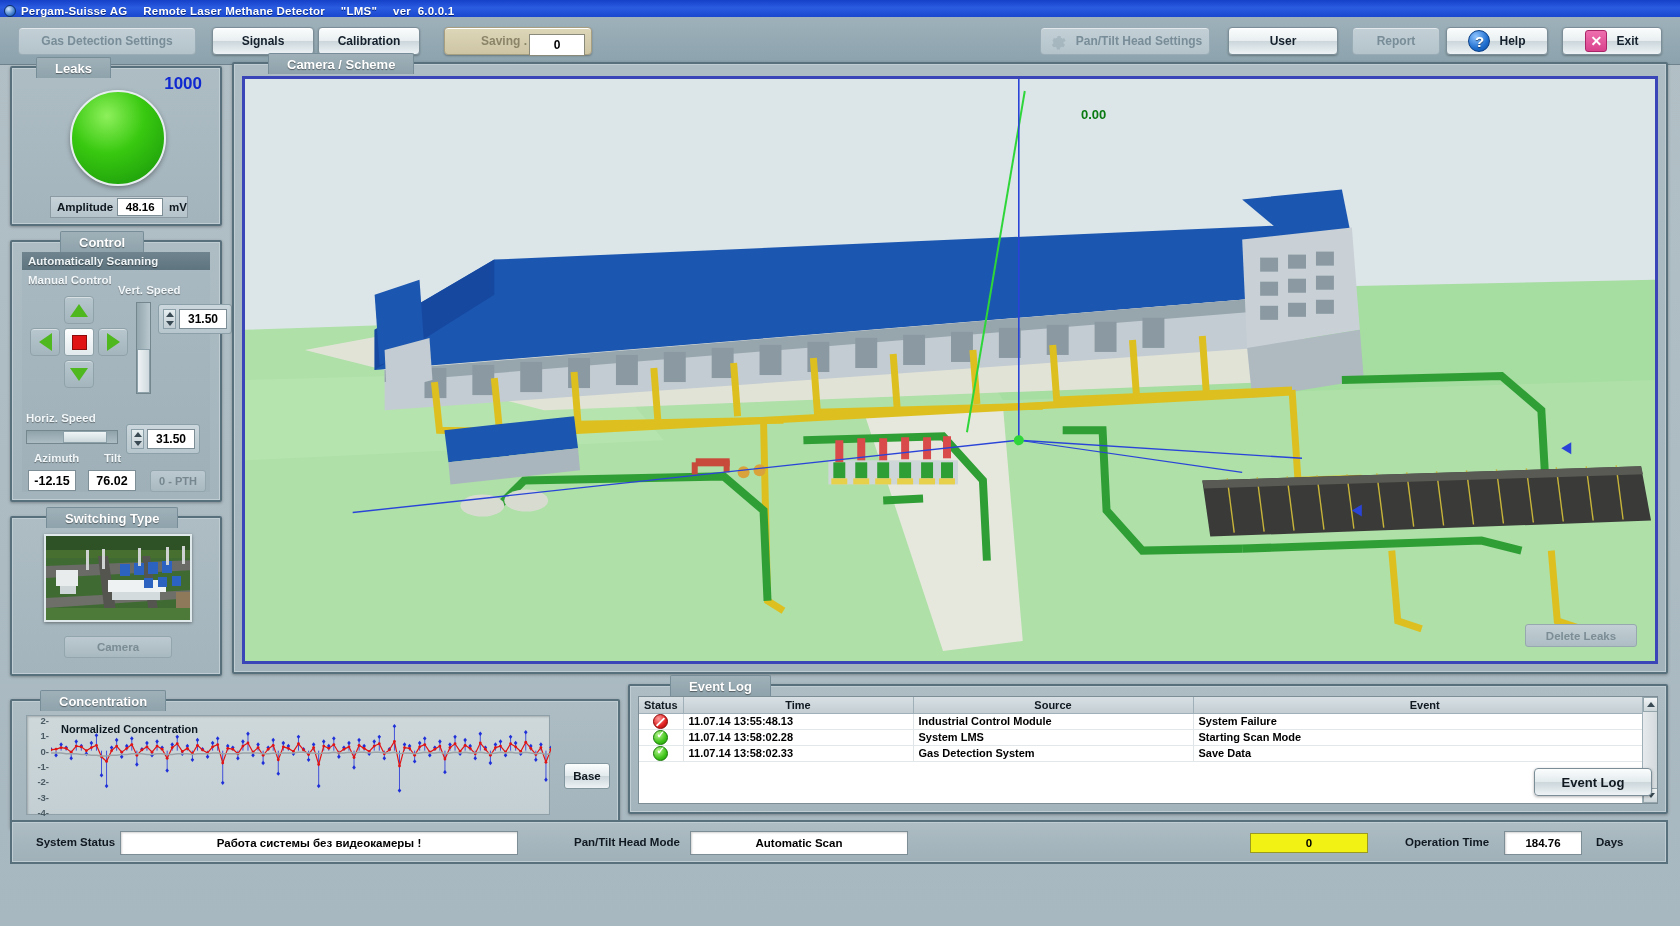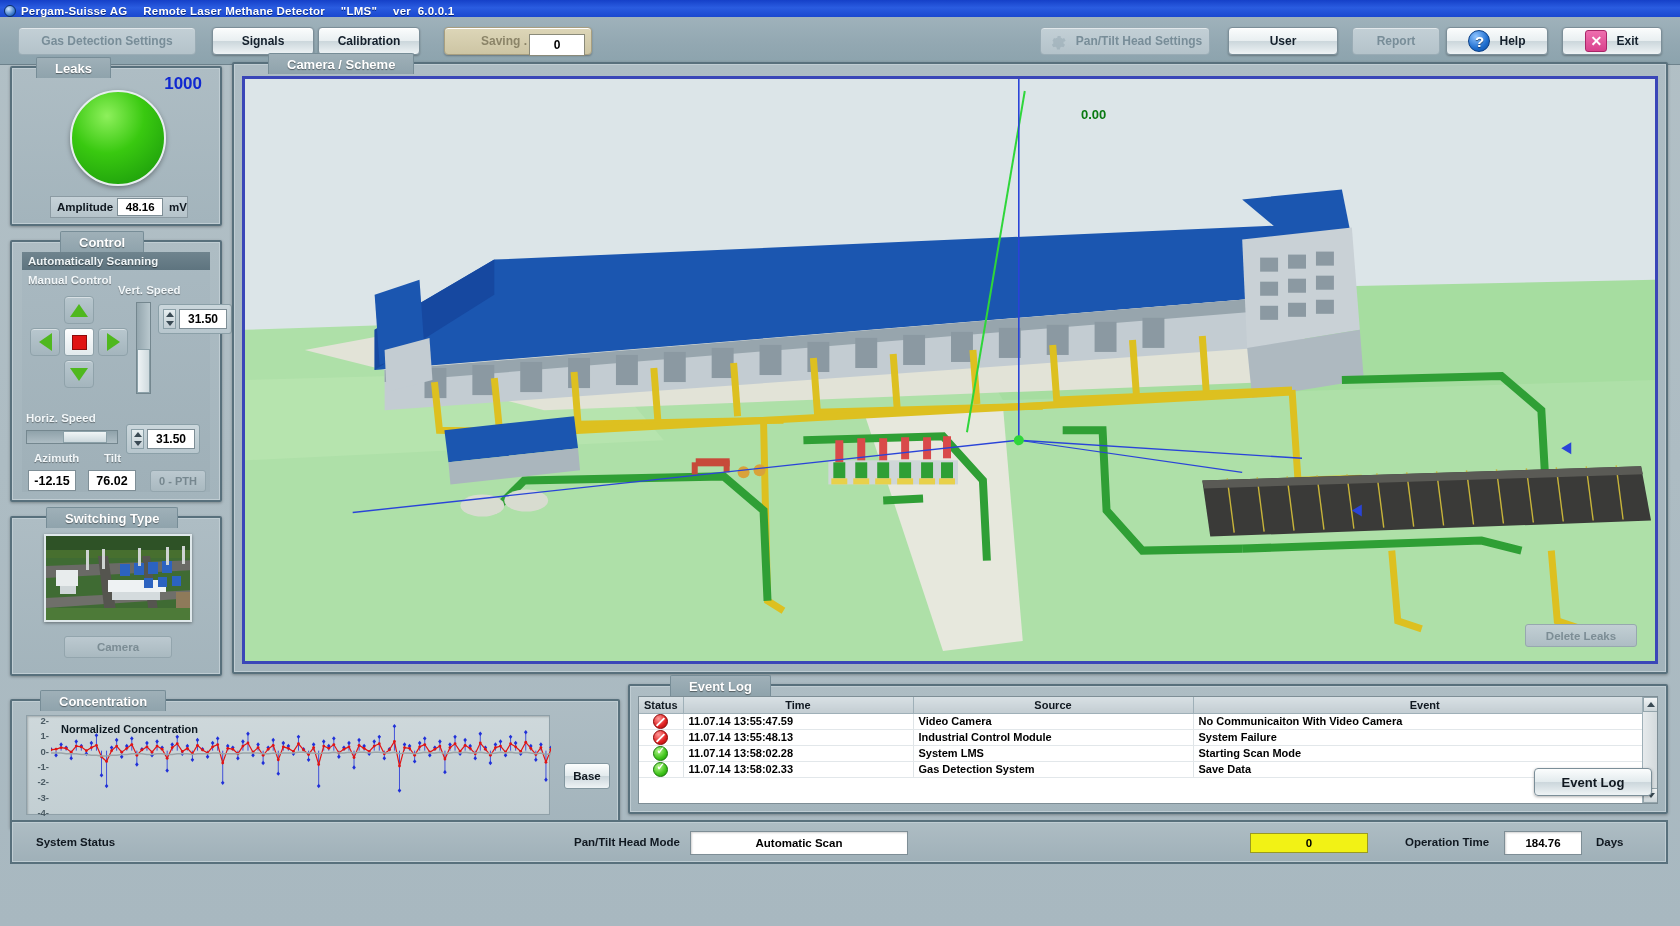--- a/index.html
+++ b/index.html
@@ -857,26 +857,20 @@
             <tr>
           <th class="st-cell">Status</th>
           <th class="col-time">Time</th>
           <th class="col-src">Source</th>
           <th>Event</th>
         </tr>
           </thead>
         <tbody id="log-body">
             <tr>
               <td class="st-cell"><span class="badge err"></span></td>
-              <td class="col-time">11.07.14   13:55:47.59</td>
-              <td class="col-src">Video Camera</td>
-              <td>No Communicaiton With Video Camera</td>
-            </tr>
-            <tr>
-              <td class="st-cell"><span class="badge err"></span></td>
               <td class="col-time">11.07.14   13:55:48.13</td>
               <td class="col-src">Industrial Control Module</td>
               <td>System Failure</td>
             </tr>
             <tr>
               <td class="st-cell"><span class="badge ok"></span></td>
               <td class="col-time">11.07.14   13:58:02.28</td>
               <td class="col-src">System LMS</td>
               <td>Starting Scan Mode</td>
             </tr>
@@ -895,20 +889,21 @@
         <div class="sb-btn" style="bottom:0;">
           <i class="sp-dn"></i>
           </div>
       </div>
     </div>
     <div class="elog-float">Event Log</div>
   </div>
 
   <div class="statusbar">
     <div class="sb-label" style="left:24px;">System Status</div>
+    <div class="sb-field" style="left:108px;width:398px;">Работа системы без  видеокамеры !</div>
     <div class="sb-label" style="left:562px;">Pan/Tilt Head Mode</div>
     <div class="sb-field" style="left:678px;width:218px;">Automatic Scan</div>
     <div class="sb-yellow">0</div>
     <div class="sb-label" style="left:1393px;">Operation Time</div>
     <div class="sb-field" style="left:1492px;width:78px;">184.76</div>
     <div class="sb-label" style="left:1584px;">Days</div>
   </div>
 
 </div>
 

